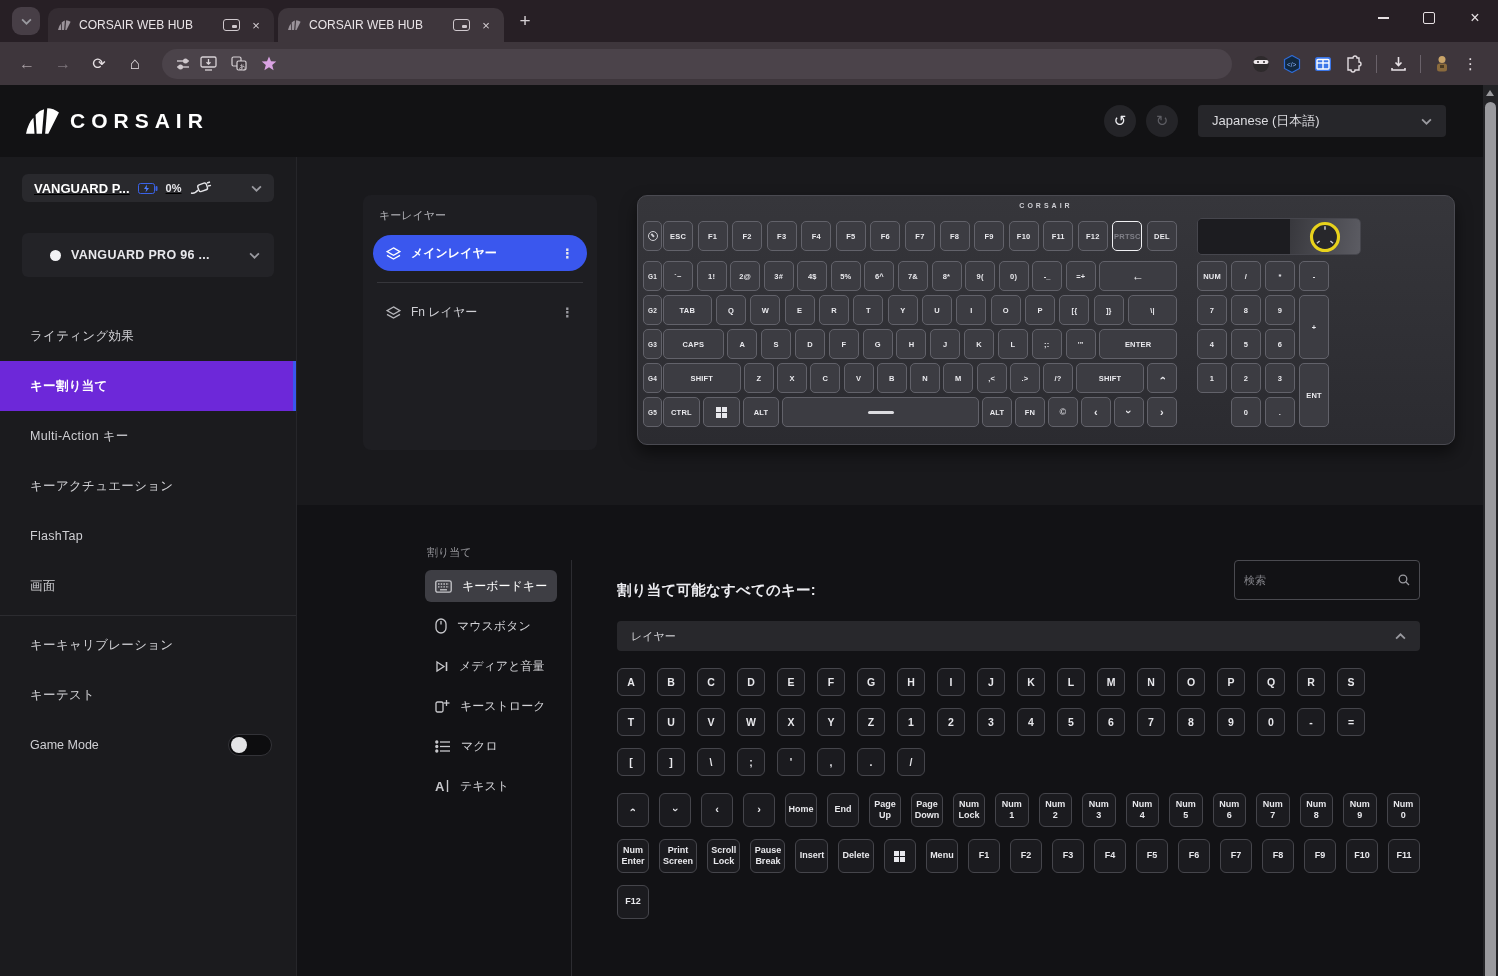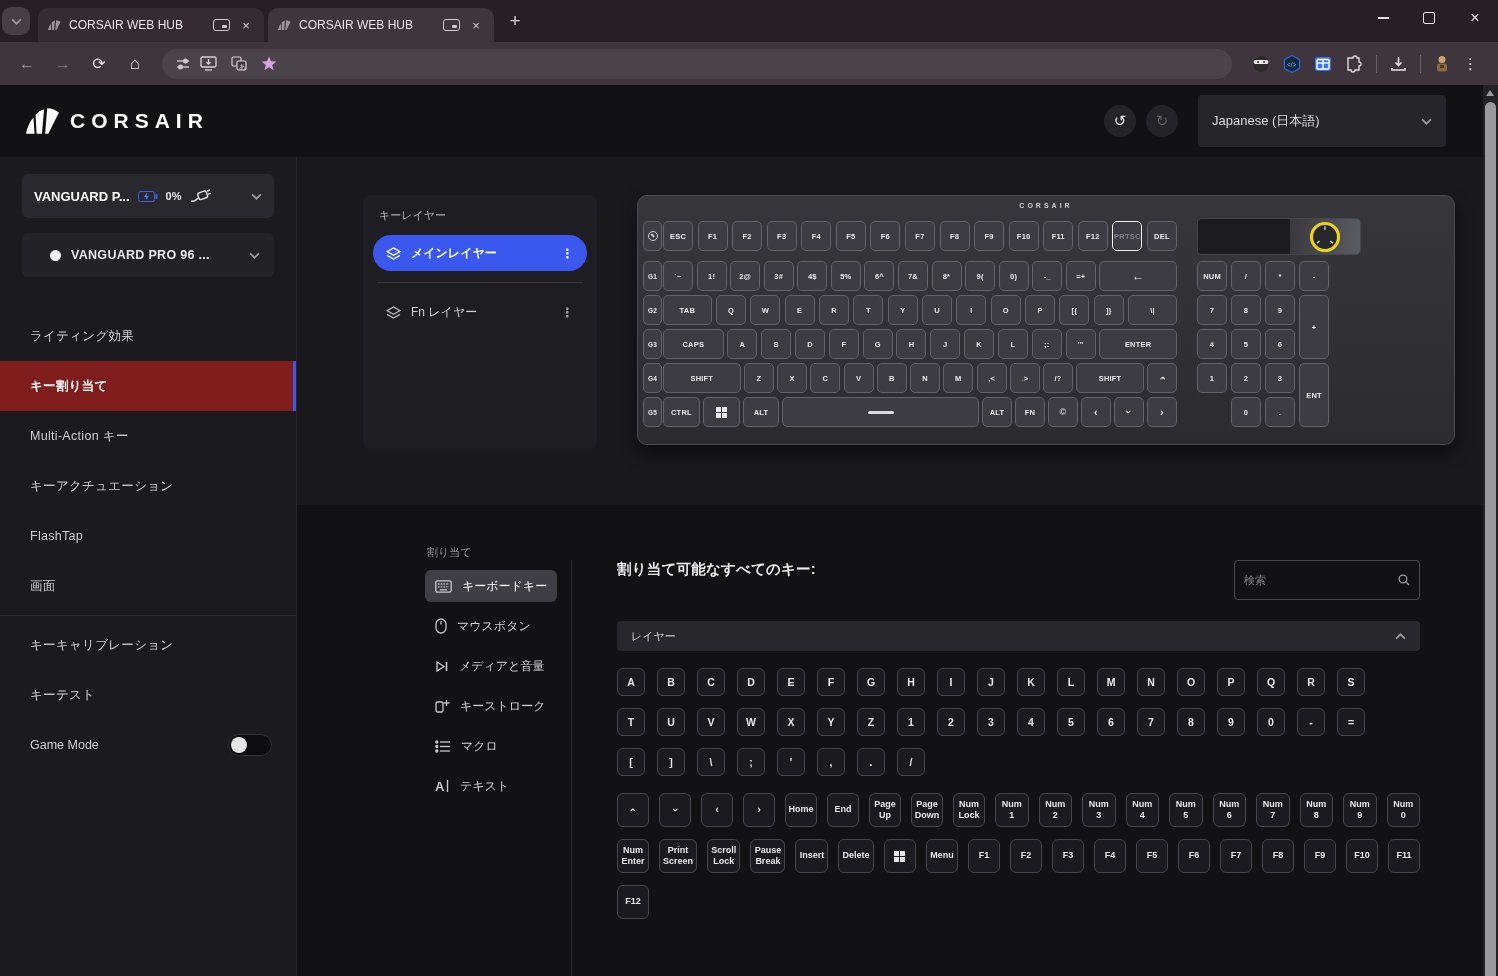--- a/index.html
+++ b/index.html
@@ -1,20 +1,20 @@
 <!DOCTYPE html>
 <html><head>
 <meta charset="utf-8">
 <style>
   *{margin:0;padding:0;box-sizing:border-box;font-family:"Liberation Sans","DejaVu Sans",sans-serif;}
   html,body{background:#000;}
   .page{position:relative;width:1498px;height:976px;overflow:hidden;background:#121215;}
 
   
-  .tabstrip{position:relative;height:42px;background:#271f25;display:flex;align-items:flex-end;padding-left:2px;}
+  .tabstrip{position:relative;height:42px;background:#271f25;display:flex;align-items:flex-end;padding-left:12px;}
   .tab-search{width:28px;height:28px;border-radius:9px;background:#473e46;margin:0 8px 7px 0;display:flex;align-items:center;justify-content:center;}
   .tab{width:226px;height:34px;border-radius:10px 10px 0 0;display:flex;align-items:center;gap:8px;padding:0 10px;font-size:12px;color:#e9e4e7;margin-right:4px;}
   .tab.inactive{background:#342c32;}
   .tab.active{background:#3e363c;}
   .tab .title{flex:1;white-space:nowrap;overflow:hidden;}
   .pip{width:17px;height:12px;border:1.5px solid #cfc8cd;border-radius:3px;position:relative;flex:none;}
   .pip::after{content:"";position:absolute;right:2px;bottom:2px;width:5px;height:3px;background:#cfc8cd;border-radius:1px;}
   .tclose{font-size:13px;color:#d6d0d4;width:16px;text-align:center;flex:none;}
   .new-tab{width:26px;height:26px;margin:0 0 8px 4px;display:flex;align-items:center;justify-content:center;font-size:19px;color:#d6d0d4;}
   .winctl{position:absolute;right:0;top:0;height:36px;display:flex;}
@@ -30,42 +30,42 @@
   .vdiv{width:1px;height:18px;background:#6a626a;}
   .kebab{font-size:15px;color:#e2dce0;letter-spacing:0;}
 
   
   .app-header{height:72px;background:#121214;display:flex;align-items:center;padding:0 26px;}
   .brand{display:flex;align-items:center;gap:10px;}
   .brand .word{color:#fff;font-size:21px;font-weight:bold;letter-spacing:6px;}
   .hright{margin-left:auto;display:flex;align-items:center;gap:10px;margin-right:26px;}
   .circbtn{width:32px;height:32px;border-radius:50%;background:#242428;display:flex;align-items:center;justify-content:center;font-size:15px;color:#ececf0;}
   .circbtn.dim{color:#5d5d63;}
-  .lang-select{width:248px;height:52px;background:#26262a;border-radius:4px;display:flex;align-items:center;padding:0 14px;color:#dcdce0;font-size:13px;margin-left:10px;}
+  .lang-select{width:248px;height:32px;background:#26262a;border-radius:4px;display:flex;align-items:center;padding:0 14px;color:#dcdce0;font-size:13px;margin-left:10px;}
   .lang-select svg{margin-left:auto;}
 
   
   .body{display:flex;height:819px;}
   aside{width:297px;background:#1b1b1e;border-right:1px solid #26262a;position:relative;flex:none;}
   main{flex:1;position:relative;}
   .sec-top{height:348px;background:#19191c;position:relative;}
   .sec-bottom{position:absolute;top:348px;left:0;right:0;bottom:0;background:#121215;}
 
   
-  .dev-card{position:absolute;left:22px;top:17px;width:252px;height:44px;background:#29292d;border-radius:6px;display:flex;align-items:center;gap:8px;padding:0 12px;}
+  .dev-card{position:absolute;left:22px;top:17px;width:252px;height:28px;background:#29292d;border-radius:6px;display:flex;align-items:center;gap:8px;padding:0 12px;text-decoration:underline;}
   .dev-card .nm{color:#fff;font-weight:bold;font-size:13px;}
   .dev-card .pct{color:#e8e8ec;font-size:11px;font-weight:bold;}
   .dev-sel{position:absolute;left:22px;top:76px;width:252px;height:44px;background:#232327;border-radius:6px;display:flex;align-items:center;gap:10px;padding:0 14px;}
   .dev-sel .dot{width:11px;height:11px;border-radius:50%;background:#f2f2f4;margin-left:14px;}
   .dev-sel .nm{color:#e8e8ec;font-size:12.5px;font-weight:bold;letter-spacing:.3px;}
   .dev-sel svg{margin-left:auto;}
   .dev-card svg.chv{margin-left:auto;}
   .nav{position:absolute;left:0;top:154px;right:0;}
   .nav-item{height:50px;display:flex;align-items:center;padding-left:30px;font-size:12.5px;color:#cfcfd3;letter-spacing:.3px;}
-  .nav-item.active{background:#7f1d1d;border-right:3px solid #3a57ee;color:#fff;font-weight:bold;}
+  .nav-item.active{background:#6d28d9;border-right:3px solid #3a57ee;color:#fff;font-weight:bold;}
   .side-div{border:none;border-top:1px solid #2c2c30;margin:4px 0;}
   .game-row{height:50px;display:flex;align-items:center;padding:0 24px 0 30px;font-size:12.5px;color:#cfcfd3;}
   .toggle{margin-left:auto;width:44px;height:22px;border-radius:11px;background:#0d0d0f;border:1px solid #333338;position:relative;}
   .toggle .knob{position:absolute;left:2px;top:2px;width:16px;height:16px;border-radius:50%;background:#e4e4e6;}
 
   
   .layers-panel{position:absolute;left:66px;top:38px;width:234px;height:255px;background:#1e1e22;border-radius:8px;padding:13px 10px;}
   .lp-title{font-size:11px;color:#b4b4b9;margin:0 0 12px 6px;}
   .layer-row{height:36px;border-radius:18px;display:flex;align-items:center;gap:10px;padding:0 13px;color:#cfcfd4;font-size:12px;}
   .layer-row.active{background:#3a57ee;color:#fff;font-weight:bold;}
@@ -105,21 +105,21 @@
   
   .assign{position:absolute;left:128px;top:40px;width:146px;}
   .assign-title{font-size:11px;color:#96969b;margin-bottom:10px;padding-left:2px;}
   .as-item{height:32px;margin-bottom:8px;display:flex;align-items:center;gap:10px;color:#d4d4d8;font-size:12px;padding:0 10px;border-radius:6px;width:fit-content;min-width:118px;}
   .as-item.active{background:#3e3e44;color:#fff;}
   .as-item svg{flex:none;}
   .divider-v{position:absolute;left:274px;top:55px;bottom:0;width:1px;background:#2c2c31;}
 
   
   .avail{position:absolute;left:320px;top:0;width:803px;}
-  .avail-head{margin-top:55px;display:flex;align-items:flex-start;justify-content:space-between;}
+  .avail-head{margin-top:55px;display:flex;align-items:flex-end;justify-content:space-between;}
   .avail-head h2{font-size:14.5px;color:#ececf0;font-weight:bold;letter-spacing:.2px;}
   .search{width:186px;height:40px;border:1px solid #4a4a50;border-radius:4px;display:flex;align-items:center;padding:0 9px;gap:6px;}
   .search input{flex:1;background:none;border:none;outline:none;color:#ddd;font-size:11px;min-width:0;}
   .search input::placeholder{color:#85858b;}
   .sec-bar{margin-top:21px;height:30px;background:#28282c;border-radius:4px;display:flex;align-items:center;padding:0 14px;font-size:11px;color:#d2d2d6;}
   .sec-bar.fn2{margin-top:29px;}
   .sec-bar svg{margin-left:auto;transform:rotate(180deg);}
   .chip-row{display:flex;gap:12px;margin-top:12px;}
   .chip-row.first{margin-top:17px;}
   .chip{min-width:28px;height:28px;border:1px solid #45454b;border-radius:6px;background:#1b1b1f;display:flex;align-items:center;justify-content:center;font-size:10.5px;font-weight:bold;color:#e8e8ec;padding:0 4px;}

